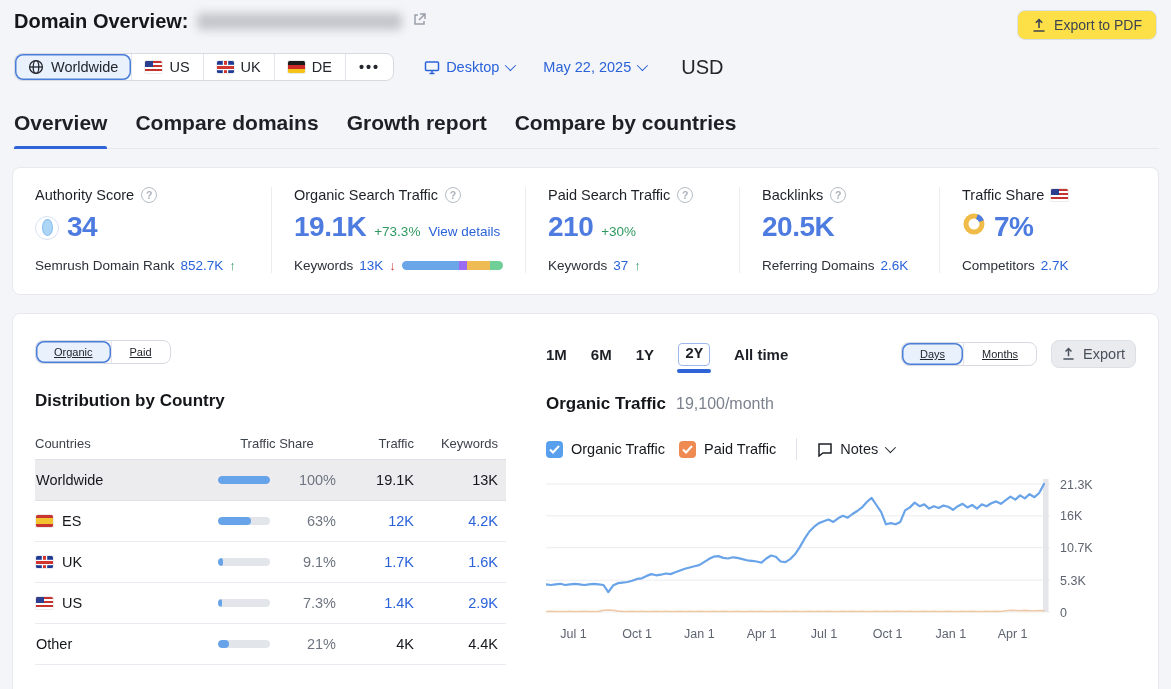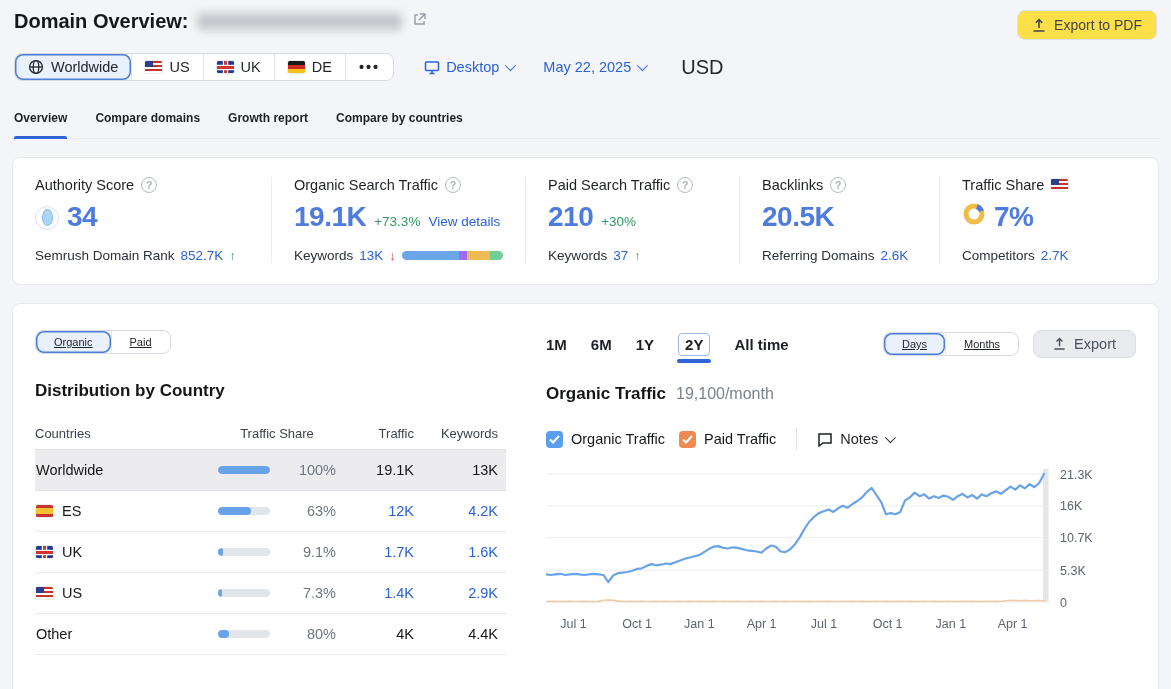--- a/index.html
+++ b/index.html
@@ -33,21 +33,21 @@
   .flag.de { background:linear-gradient(#1a1a1a 0 33%,#cf2b26 33% 66%,#f5c317 66% 100%); }
   .flag.es { background:linear-gradient(#c8342e 0 25%,#f2c230 25% 75%,#c8342e 75% 100%); }
   .dots { letter-spacing:2px; font-weight:700; color:#23262c; }
   .link-drop { display:flex; align-items:center; gap:6px; color:#2a62d9; font-size:14.5px; cursor:pointer; }
   .chev { width:8px; height:8px; border-right:1.6px solid currentColor; border-bottom:1.6px solid currentColor;
     transform:rotate(45deg) translateY(-2px); display:inline-block; }
   .currency { font-size:20px; color:#23262c;margin-left:6px; }
 
   
   .tabs { display:flex; gap:28px; margin-top:24px; border-bottom:1px solid #e7e9ee; padding-left:2px; }
-  .tab { font-size:12px; font-weight:700; color:#1d2026; padding:6px 0 13px 0; cursor:pointer; position:relative; }
+  .tab { font-size:21px; font-weight:700; color:#1d2026; padding:6px 0 13px 0; cursor:pointer; position:relative; }
   .tab.active::after { content:""; position:absolute; left:0; right:0; bottom:-1px; height:3.5px; background:#2f63d8; border-radius:2px 2px 0 0; }
 
   
   .card { background:#fff; border:1px solid #e7e9ee; border-radius:8px; }
   .metrics { display:flex; margin-top:18px; padding:19px 0 21px 0; }
   .mcol { padding:0 22px; }
   .mcol + .mcol { border-left:1px solid #ebedf1; }
   .mcol.c1 { width:258px; } .mcol.c2 { width:254px; } .mcol.c3 { width:214px; } .mcol.c4 { width:200px; } .mcol.c5 { flex:1; }
   .m-title { display:flex; align-items:center; gap:7px; font-size:14.5px; color:#1e2127; }
   .m-valrow { display:flex; align-items:baseline; gap:8px; margin-top:8px; }
@@ -90,25 +90,25 @@
   .cnum { text-align:right; color:#15171c; }
   .cnum.lnk { color:#2a62d9; cursor:pointer; }
   .head .th { color:#3d434d; }
   .th-share { grid-column:2 / span 2; text-align:center; }
   .tr { text-align:right; }
 
   
   .rtop { display:flex; align-items:center; justify-content:space-between; }
   .ranges { display:flex; align-items:center; gap:24px; font-size:15px; font-weight:700; color:#1d2026; }
   .range { cursor:pointer; }
-  .range.sel { position:relative; padding:2px 6px; border:1.5px solid #9cb8ef; border-radius:4px; }
+  .range.sel { position:relative; padding:2px 6px; border:1.5px solid #9cb8ef; border-radius:4px;font-family:Liberation Mono, monospace; }
   .range.sel::after { content:""; position:absolute; left:-2px; right:-2px; bottom:-8px; height:3.5px; background:#2f63d8; border-radius:2px; }
   .rtop-right { display:flex; align-items:center; gap:14px; }
   .export-btn { display:inline-flex; align-items:center; gap:8px; background:#e9ebef; border:1px solid #dcdfe5;
-    border-radius:8px; padding:5px 19px; font-size:14.5px; color:#4a515c; cursor:pointer; }
+    border-radius:8px; padding:5px 10px; font-size:14.5px; color:#4a515c; cursor:pointer; }
 
   .chart-title { display:flex; align-items:baseline; gap:10px; margin-top:26px; }
   .chart-sub { font-size:16px; color:#7b828e; font-weight:400; }
 
   .legend { display:flex; align-items:center; gap:14px; margin-top:24px; font-size:14.5px; color:#15181d; }
   .chk { width:17px; height:17px; border-radius:4px; display:inline-flex; align-items:center; justify-content:center; cursor:pointer; }
   .chk svg { display:block; }
   .chk.blue { background:#58a0ee; } .chk.orange { background:#ee8a52; }
   .leg-item { display:flex; align-items:center; gap:8px; }
   .leg-div { width:1px; height:22px; background:#dfe2e8; margin:0 6px; }
@@ -335,21 +335,21 @@
             </div>
           <div class="cpct">7.3%</div>
           <div class="cnum lnk">1.4K</div>
           <div class="cnum lnk">2.9K</div>
         </div>
         <div class="crow">
           <div class="cname">Other</div>
           <div class="cbar">
               <i style="width: 21%;"></i>
             </div>
-          <div class="cpct">80%</div>
+          <div class="cpct">21%</div>
           <div class="cnum">4K</div>
           <div class="cnum">4.4K</div>
         </div>
       </div>
     </div>
 
     <div class="rcol">
       <div class="rtop">
         <div class="ranges">
           <span class="range">1M</span>

